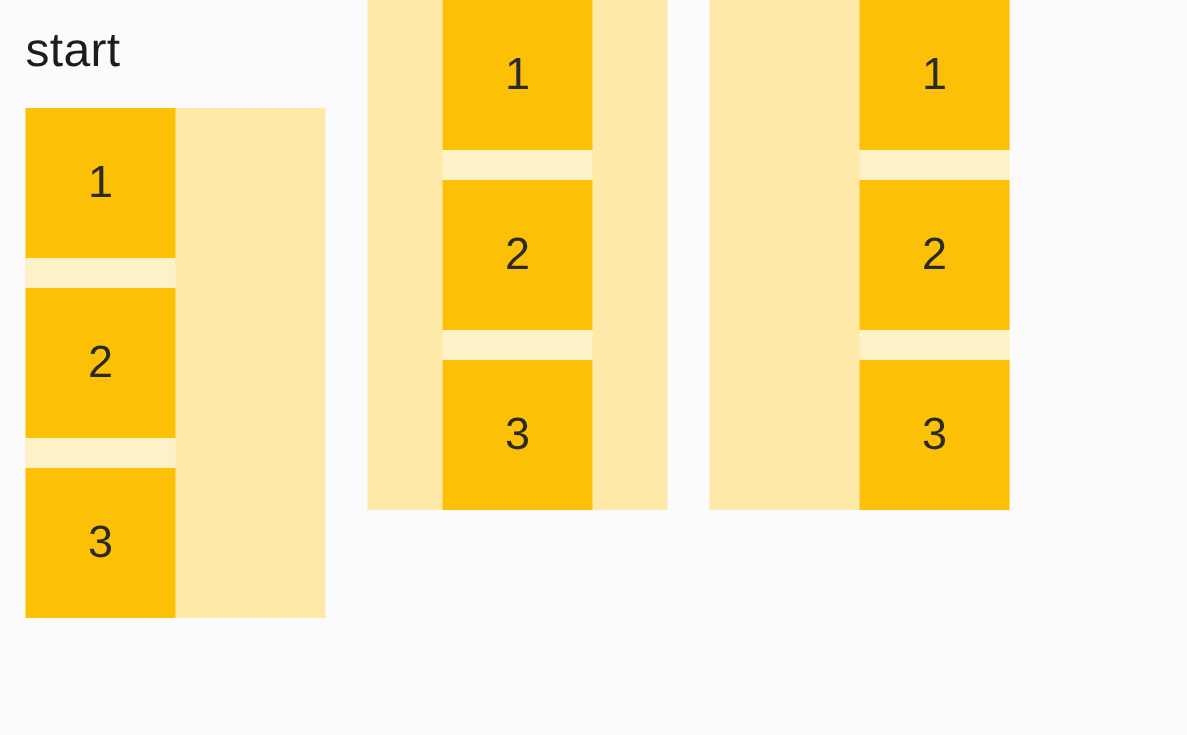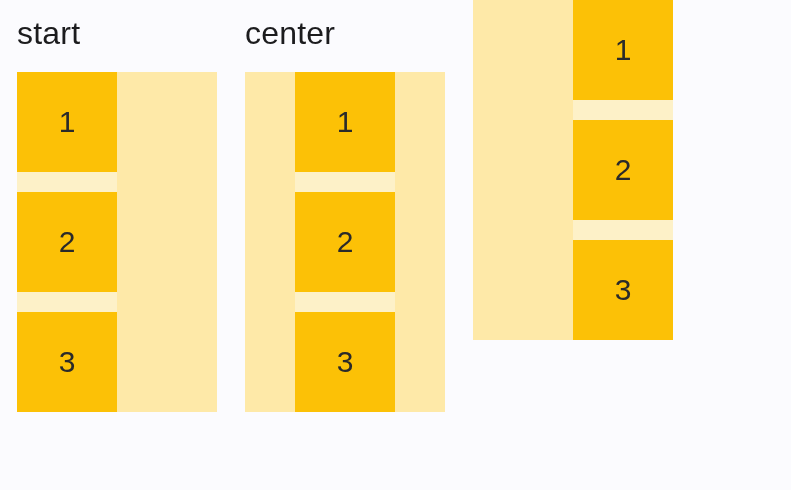--- a/index.html
+++ b/index.html
@@ -66,21 +66,20 @@
   <div class="alignment-container">
     <div class="items-track align-start">
       <div class="flex-item">1</div>
       <div class="flex-item">2</div>
       <div class="flex-item">3</div>
     </div>
   </div>
 </div>
 
 <div class="example-group">
-  <div class="example-label">center</div>
   <div class="alignment-container">
     <div class="items-track align-center">
       <div class="flex-item">1</div>
       <div class="flex-item">2</div>
       <div class="flex-item">3</div>
     </div>
   </div>
 </div>
 
 <div class="example-group">

